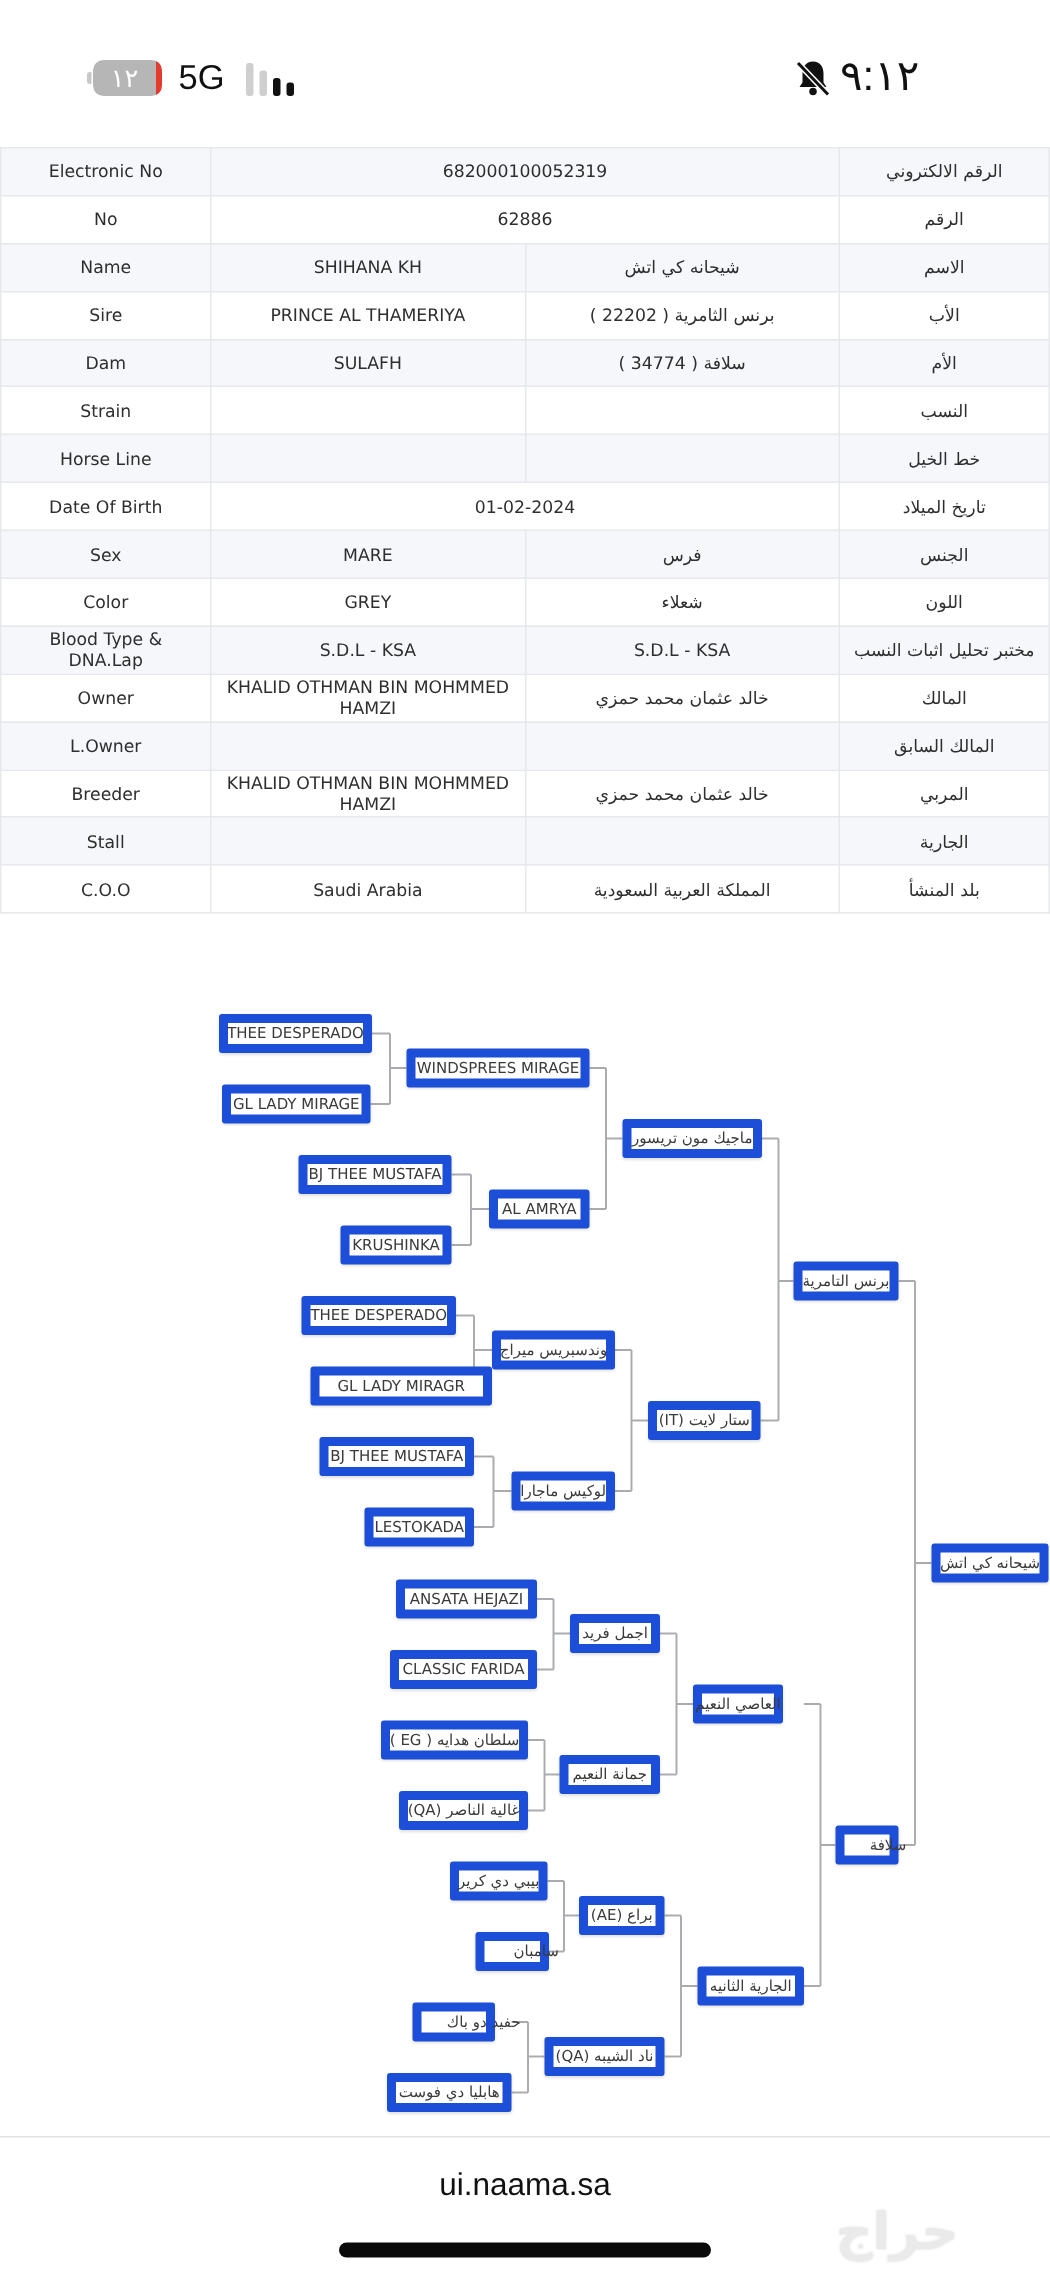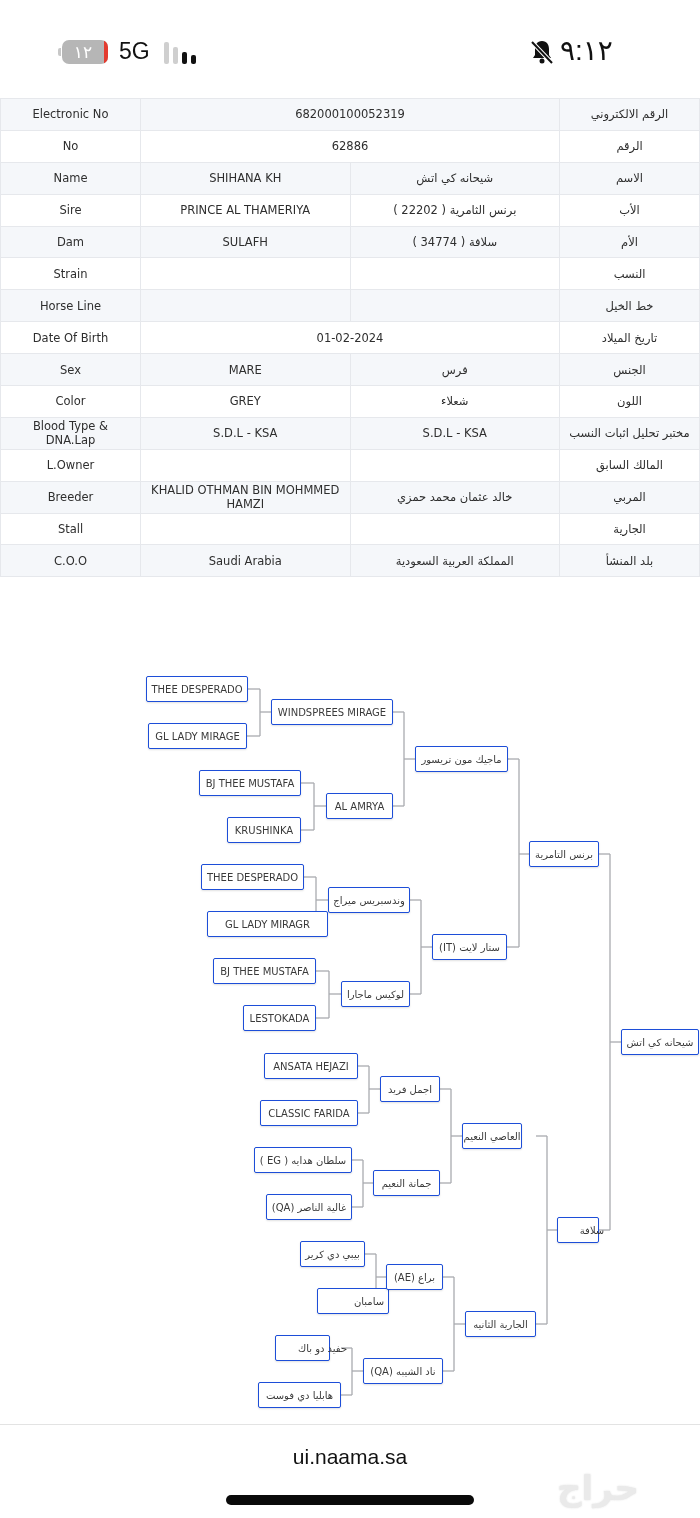--- a/index.html
+++ b/index.html
@@ -24,21 +24,21 @@
   .info-table tr:nth-child(odd) td { background: #f5f7fa; }
   .info-table tr:nth-child(even) td { background: #ffffff; }
   .info-table td.en { width: 140px; }
   .info-table td.ar-label { width: 140px; direction: rtl; }
   .info-table td.ar-val { width: 146px; direction: rtl; }
   .info-table tr.desc td { height: 52px; line-height: 20px; }
   .info-table td.desc-val { direction: rtl; padding: 2px 14px; }
 
   
   .pedigree { position: absolute; left: 0; top: 660px; width: 700px; height: 760px; }
-  .node { position: absolute; height: 26px; background: #fff; border: 1px solid #1d4ed8; border-radius: 2px; box-shadow: 0 1px 2px rgba(0,0,0,0.12); font-size: 10px; color: #3a3a3a; display: flex; align-items: center; justify-content: center; white-space: nowrap; font-family: "DejaVu Sans", sans-serif; }
+  .node { position: absolute; height: 26px; background: #fff; border: 6px solid #1d4ed8; border-radius: 2px; box-shadow: 0 1px 2px rgba(0,0,0,0.12); font-size: 10px; color: #3a3a3a; display: flex; align-items: center; justify-content: center; white-space: nowrap; font-family: "DejaVu Sans", sans-serif; }
   .node.ar { direction: rtl; }
   .lines { position: absolute; left: 0; top: 0; width: 700px; height: 760px; }
 
   .divider { position: absolute; left: 0; top: 1424px; width: 700px; height: 1px; background: #e3e3e3; }
   .url { position: absolute; left: 0; width: 700px; top: 1445px; text-align: center; font-size: 21px; color: #111; font-family: "Liberation Sans", sans-serif; }
   .home-indicator { position: absolute; left: 226px; top: 1495px; width: 248px; height: 10px; border-radius: 5px; background: #0a0a0a; }
   .watermark { position: absolute; left: 498px; top: 1468px; width: 200px; height: 44px; color: #e7e7e7; font-size: 34px; font-weight: bold; font-family: "DejaVu Sans", sans-serif; text-shadow: 0 0 2px #d8d8d8; direction: rtl; text-align: center; opacity: 0.85; }
 </style>
 </head>
 <body>
@@ -122,20 +122,26 @@
         <td class="en">Color</td>
         <td class="">GREY</td>
         <td class="ar-val">شعلاء</td>
         <td class="ar-label">اللون</td>
       </tr>
       <tr>
         <td class="en">Blood Type &amp; DNA.Lap</td>
         <td class="">S.D.L - KSA</td>
         <td class="ar-val">S.D.L - KSA</td>
         <td class="ar-label">مختبر تحليل اثبات النسب</td>
+      </tr>
+      <tr>
+        <td class="en">Owner</td>
+        <td class="">KHALID OTHMAN BIN MOHMMED HAMZI</td>
+        <td class="ar-val">خالد عثمان محمد حمزي</td>
+        <td class="ar-label">المالك</td>
       </tr>
       <tr>
         <td class="en">L.Owner</td>
         <td class=""></td>
         <td class="ar-val"></td>
         <td class="ar-label">المالك السابق</td>
       </tr>
       <tr>
         <td class="en">Breeder</td>
         <td class="">KHALID OTHMAN BIN MOHMMED HAMZI</td>
@@ -227,21 +233,21 @@
       <div class="node" style="left: 227px; top: 157px; width: 74px;">KRUSHINKA</div>
       <div class="node" style="left: 201px; top: 204px; width: 103px;">THEE DESPERADO</div>
       <div class="node" style="left: 207px; top: 251px; width: 121px;">GL LADY MIRAGR</div>
       <div class="node" style="left: 213px; top: 298px; width: 103px;">BJ THEE MUSTAFA</div>
       <div class="node" style="left: 243px; top: 345px; width: 73px;">LESTOKADA</div>
       <div class="node" style="left: 264px; top: 393px; width: 94px;">ANSATA HEJAZI</div>
       <div class="node" style="left: 260px; top: 440px; width: 98px;">CLASSIC FARIDA</div>
       <div class="node ar" style="left: 254px; top: 487px; width: 98px;">سلطان هدايه ( EG )</div>
       <div class="node ar" style="left: 266px; top: 534px; width: 86px;">غالية الناصر (QA)</div>
       <div class="node ar" style="left: 300px; top: 581px; width: 65px;">بيبي دي كرير</div>
-      <div class="node ar" style="left: 317px; top: 628px; width: 72px; padding-left: 32px;">سامبان</div>
+      <div class="node ar" style="left: 317px; top: 628px; width: 49px; padding-left: 32px;">سامبان</div>
       <div class="node ar" style="left: 275px; top: 675px; width: 55px; padding-left: 40px;">حفيد دو باك</div>
       <div class="node ar" style="left: 258px; top: 722px; width: 83px;">هابليا دي فوست</div>
       <div class="node" style="left: 271px; top: 39px; width: 122px;">WINDSPREES MIRAGE</div>
       <div class="node" style="left: 326px; top: 133px; width: 67px;">AL AMRYA</div>
       <div class="node ar" style="left: 328px; top: 227px; width: 82px;">وندسبريس ميراج</div>
       <div class="node ar" style="left: 341px; top: 321px; width: 69px;">لوكيس ماجارا</div>
       <div class="node ar" style="left: 380px; top: 416px; width: 60px;">اجمل فريد</div>
       <div class="node ar" style="left: 373px; top: 510px; width: 67px;">جمانة النعيم</div>
       <div class="node ar" style="left: 386px; top: 604px; width: 57px;">براع (AE)</div>
       <div class="node ar" style="left: 363px; top: 698px; width: 80px;">ناد الشيبه (QA)</div>

